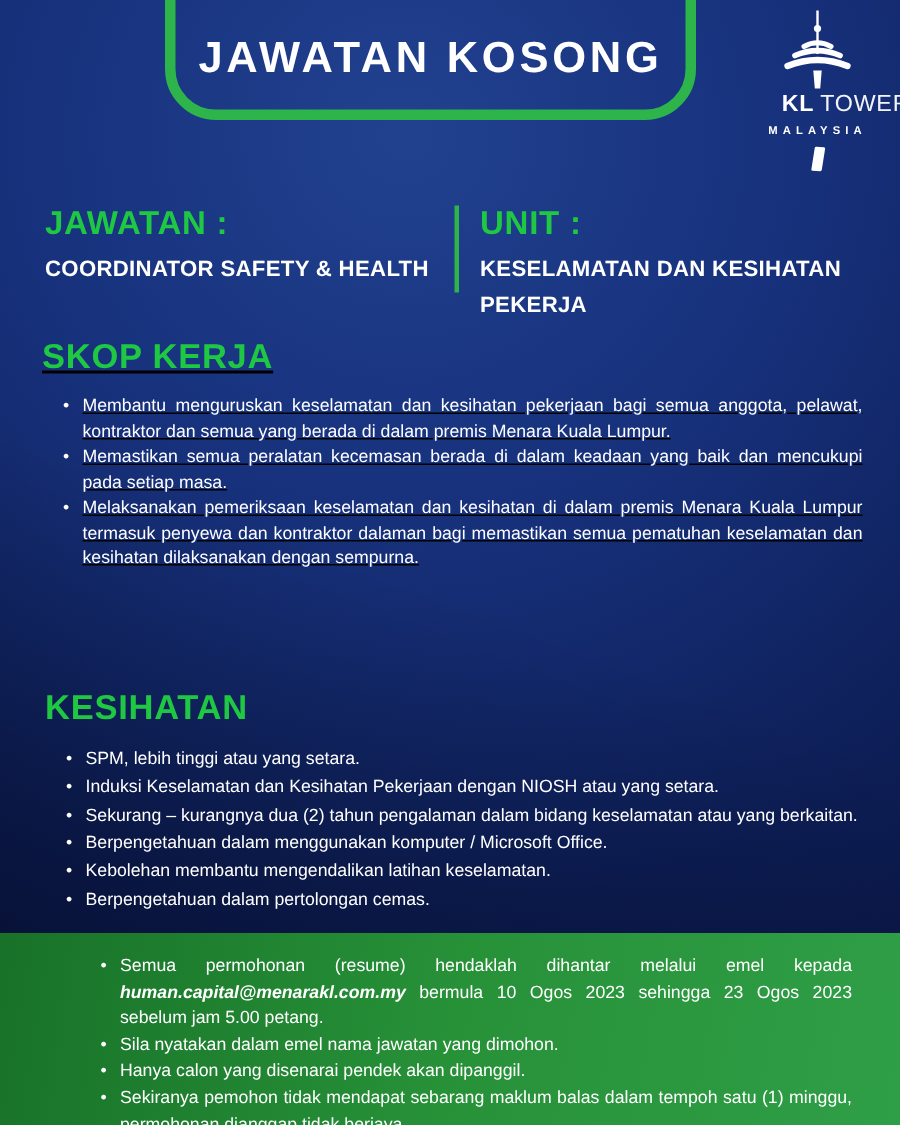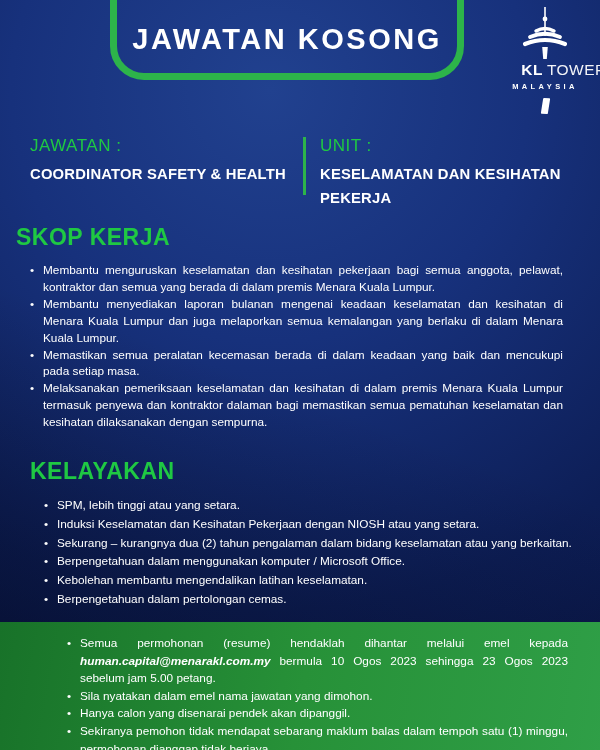--- a/index.html
+++ b/index.html
@@ -44,25 +44,25 @@
   .brand-bold { font-weight: 700; margin-left: 38px; }
   .brand-light { font-weight: 400; margin-left: 4px; opacity: 0.95; }
   .brand-country { font-size: 7.5px; letter-spacing: 3.4px; font-weight: 600; margin-top: 3px; }
   .flag { width: 7px; height: 16px; background: #fff; margin: 7px auto 0; transform: skewX(-6deg) rotate(3deg); border-radius: 1px; }
 
   
   .columns { position: absolute; left: 30px; top: 134px; width: 547px; }
   .col-left  { position: absolute; left: 0; top: 2px; width: 262px; }
   .col-divider { position: absolute; left: 273px; top: 3px; width: 3px; height: 58px; background: var(--border-green); }
   .col-right { position: absolute; left: 290px; top: 2px; width: 256px; }
-  .col-label { color: var(--accent-green); font-size: 17px; font-weight: 400; letter-spacing: 0.5px; }
+  .col-label { color: var(--accent-green); font-size: 22px; font-weight: 700; letter-spacing: 0.5px; }
   .col-value { color: var(--text-white); font-size: 14.8px; font-weight: 700; margin-top: 7px; line-height: 1.6; letter-spacing: 0.2px; }
 
   
-  .section-skop { position: absolute; left: 16px; top: 224px; width: 547px; }
+  .section-skop { position: absolute; left: 28px; top: 224px; width: 547px; text-decoration: underline; }
   .section-kelayakan { position: absolute; left: 30px; top: 458px; width: 547px; }
   .section-heading { color: var(--accent-green); font-size: 23px; font-weight: 700; letter-spacing: 0.5px; }
   ul.bullets { margin: 11px 0 0 13px; list-style: none; }
   .bullets li {
     position: relative;
     color: var(--text-white);
     font-size: 11.8px; line-height: 16.9px;
     text-align: justify;
     padding-left: 14px;
   }
@@ -115,28 +115,27 @@
     <div class="col-right">
       <div class="col-label">UNIT :</div>
       <div class="col-value">KESELAMATAN DAN KESIHATAN PEKERJA</div>
     </div>
   </div>
 
   <div class="section-skop">
     <div class="section-heading">SKOP KERJA</div>
     <ul class="bullets">
       <li>Membantu menguruskan keselamatan dan kesihatan pekerjaan bagi semua anggota, pelawat, kontraktor dan semua yang berada di dalam premis Menara Kuala Lumpur.</li>
-      <li>Membantu menyediakan laporan bulanan mengenai keadaan keselamatan dan kesihatan di Menara Kuala Lumpur dan juga melaporkan semua kemalangan yang berlaku di dalam Menara Kuala Lumpur.</li>
       <li>Memastikan semua peralatan kecemasan berada di dalam keadaan yang baik dan mencukupi pada setiap masa.</li>
       <li>Melaksanakan pemeriksaan keselamatan dan kesihatan di dalam premis Menara Kuala Lumpur termasuk penyewa dan kontraktor dalaman bagi memastikan semua pematuhan keselamatan dan kesihatan dilaksanakan dengan sempurna.</li>
     </ul>
   </div>
 
   <div class="section-kelayakan">
-    <div class="section-heading">KELAYAKAN</div>
+    <div class="section-heading">KESIHATAN</div>
     <ul class="bullets loose">
       <li>SPM, lebih tinggi atau yang setara.</li>
       <li>Induksi Keselamatan dan Kesihatan Pekerjaan dengan NIOSH atau yang setara.</li>
       <li>Sekurang – kurangnya dua (2) tahun pengalaman dalam bidang keselamatan atau yang berkaitan.</li>
       <li>Berpengetahuan dalam menggunakan komputer / Microsoft Office.</li>
       <li>Kebolehan membantu mengendalikan latihan keselamatan.</li>
       <li>Berpengetahuan dalam pertolongan cemas.</li>
     </ul>
   </div>
 

